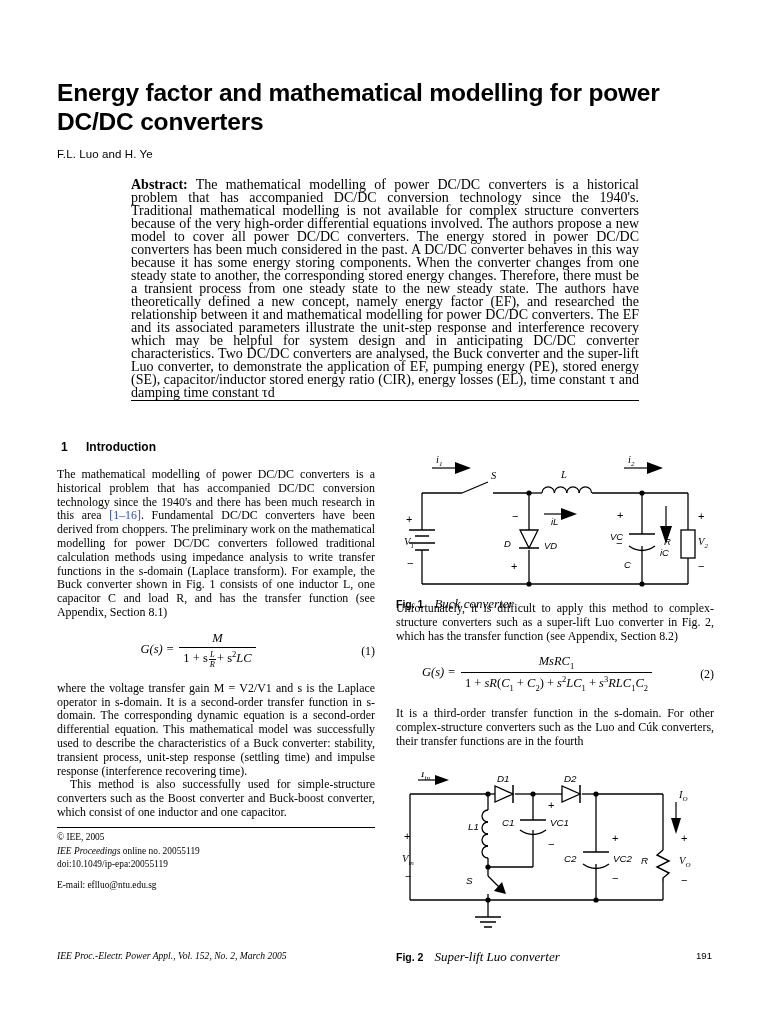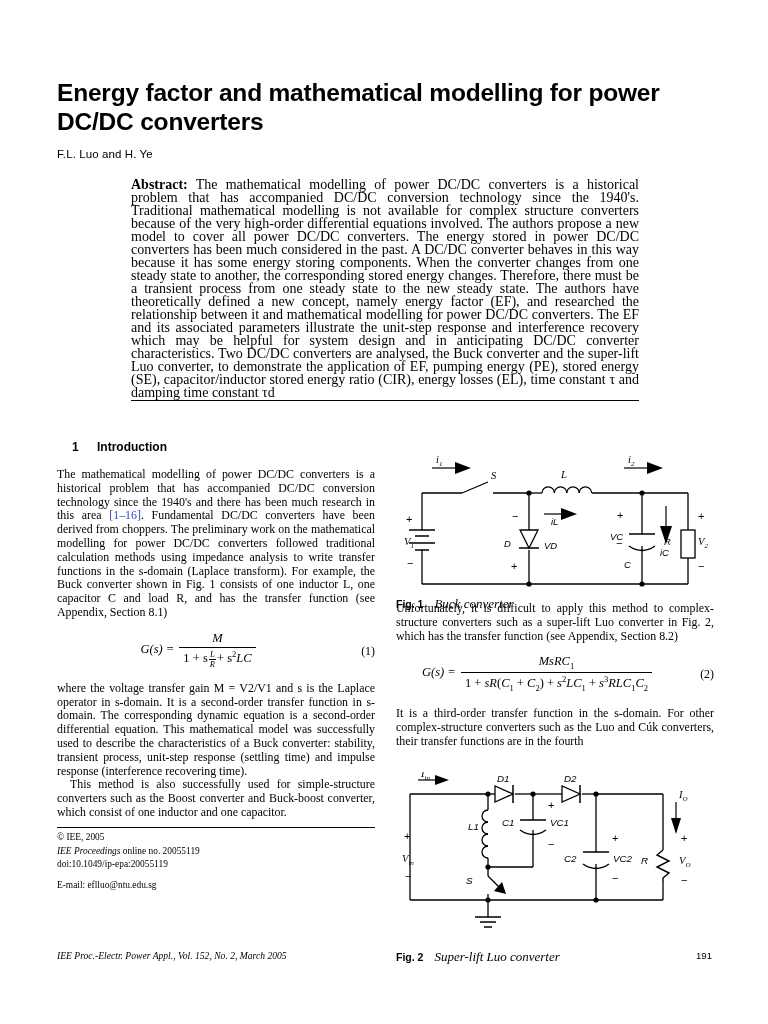--- a/index.html
+++ b/index.html
@@ -74,21 +74,21 @@
   .col-right {
     position: absolute;
     left: 396px;
     top: 440px;
     width: 318px;
   }
   h2.sec {
     font-family: "Liberation Sans", sans-serif;
     font-size: 12px;
     font-weight: bold;
-    margin: 0 0 14px 15px;
+    margin: 0 0 14px 4px;
   }
   h2.sec .num { display: inline-block; width: 25px; }
   p.body {
     margin: 0;
     font-size: 11.9px;
     line-height: 13.8px;
     text-align: justify;
     text-justify: inter-word;
   }
   p.body.indent { text-indent: 13px; }

